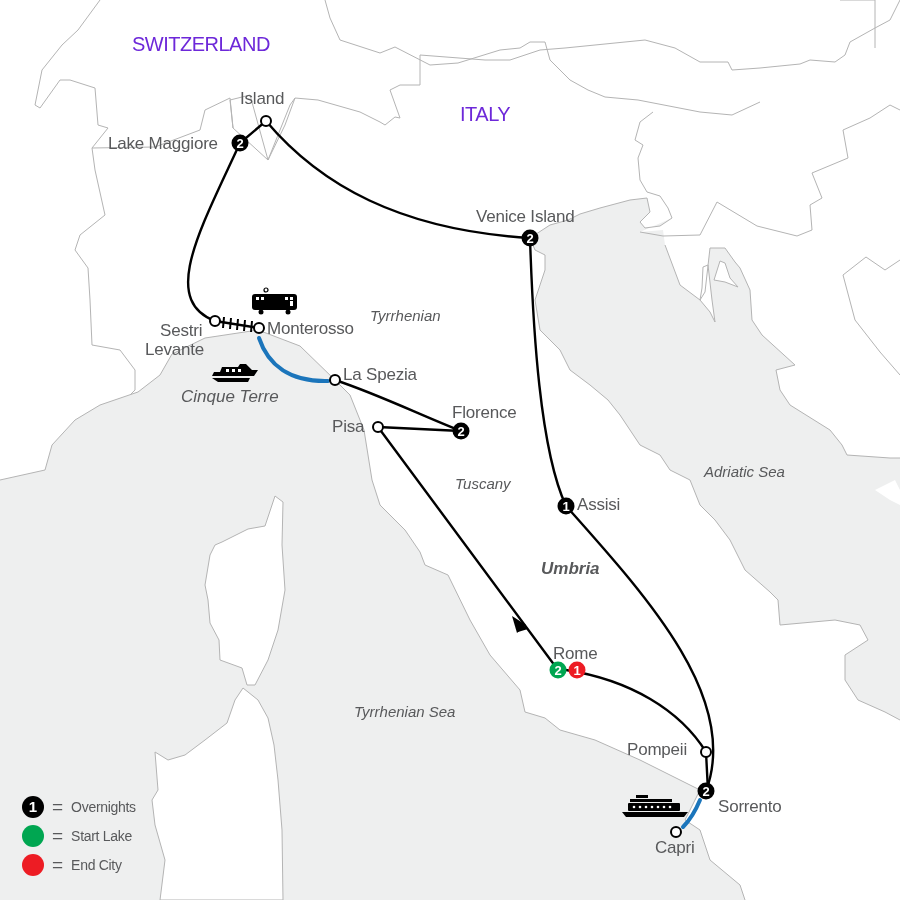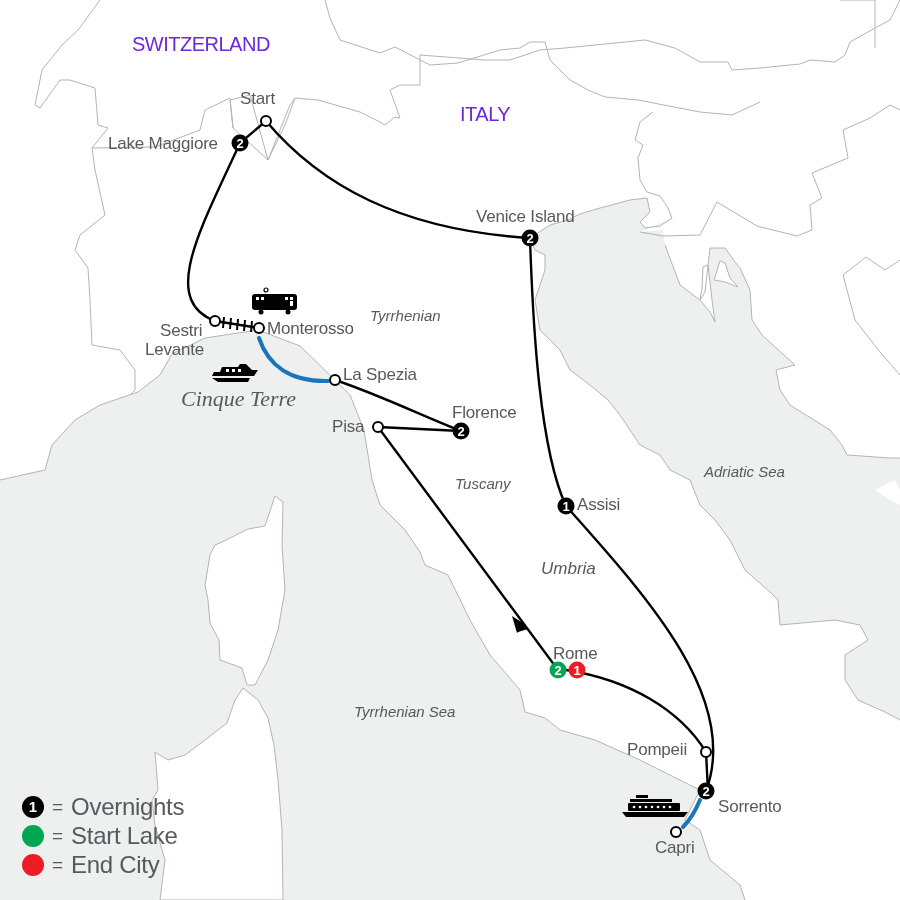--- a/index.html
+++ b/index.html
@@ -6,26 +6,26 @@
   #map-root { position: relative; width: 900px; height: 900px; overflow: hidden; background: #ffffff; font-family: "Liberation Sans", sans-serif; }
   svg { position: absolute; left: 0; top: 0; }
   .sea { fill: #eeefef; stroke: none; }
   .border { fill: none; stroke: #b4b4b4; stroke-width: 1; stroke-linejoin: round; }
   .landfill { fill: #ffffff; stroke: #b4b4b4; stroke-width: 1; }
   .route { fill: none; stroke: #000000; stroke-width: 2.4; stroke-linecap: round; }
   .ferry { fill: none; stroke: #1b75bb; stroke-width: 4; stroke-linecap: round; }
   .label { position: absolute; color: #58595b; font-size: 17px; white-space: nowrap; line-height: 1; letter-spacing: -0.2px; }
   .country { position: absolute; color: #6d28d9; font-size: 20px; letter-spacing: -0.5px; line-height: 1; }
   .region { position: absolute; color: #58595b; font-size: 15px; font-style: italic; line-height: 1; white-space: nowrap; }
-  .cinque { font-size: 22px; font-family: Liberation Serif, serif; }
+  .cinque { font-size: 17px; }
   .legend { position: absolute; left: 22px; top: 792px; }
   .legend-row { display: flex; align-items: center; height: 29px; }
   .legend-dot { width: 22px; height: 22px; border-radius: 50%; display: flex; align-items: center; justify-content: center; color: #fff; font-weight: bold; font-size: 15px; font-family: "Liberation Sans", sans-serif; }
   .legend-eq { color: #58595b; font-size: 19px; margin-left: 8px; }
-  .legend-text { color: #58595b; font-size: 24px; margin-left: 8px; letter-spacing: -0.3px; }
+  .legend-text { color: #58595b; font-size: 14px; margin-left: 8px; letter-spacing: -0.3px; }
   .badge { position: absolute; width: 17px; height: 17px; border-radius: 50%; color: #fff; font-weight: bold; font-size: 13px; display: flex; align-items: center; justify-content: center; transform: translate(-50%, -50%); line-height: 1; }
   .node { position: absolute; width: 8px; height: 8px; border: 2.4px solid #000; background: #fff; border-radius: 50%; transform: translate(-50%, -50%); }
 </style>
 </head>
 <body>
 
 <div id="map-root">
   <svg width="900" height="900" viewBox="0 0 900 900">
 
     <path class="sea" d="M0,480 L45,470 L52,445 L75,420 L100,405 L138,392 L160,375 L172,354 L205,338 L258,330 L300,346 L335,380 L350,395 L364,430 L372,480 L380,505 L405,530 L420,552 L425,565 L448,575 L470,620 L490,655 L520,690 L525,712 L545,718 L560,730 L595,740 L640,760 L700,790 L695,800 L685,820 L700,830 L710,860 L740,885 L745,900 L0,900 Z"></path>
@@ -106,42 +106,42 @@
       <circle cx="48" cy="12" r="1.3" fill="#fff"></circle>
       <path d="M0,17 L66,17 L62,22 L4,22 Z" fill="#000"></path>
     </g>
   </svg>
 
   <div class="country" style="left:132px; top:34px;">SWITZERLAND</div>
   <div class="country" style="left:460px; top:104px;">ITALY</div>
 
   <div class="region" style="left:370px; top:308px;">Tyrrhenian</div>
   <div class="region" style="left:455px; top:476px;">Tuscany</div>
-  <div class="region" style="left:541px; top:560px; font-size:17px;">Umbria</div>
+  <div class="region" style="left:541px; top:560px; font-size:17px;font-weight:bold;">Umbria</div>
   <div class="region" style="left:704px; top:464px;">Adriatic Sea</div>
   <div class="region" style="left:354px; top:704px;">Tyrrhenian Sea</div>
   <div class="region cinque" style="left:181px; top:388px;">Cinque Terre</div>
 
   <div class="node" style="left:266px; top:121px;"></div>
   <div class="node" style="left:215px; top:321px;"></div>
   <div class="node" style="left:259px; top:328px;"></div>
   <div class="node" style="left:335px; top:380px;"></div>
   <div class="node" style="left:378px; top:427px;"></div>
   <div class="node" style="left:706px; top:752px;"></div>
   <div class="node" style="left:676px; top:832px;"></div>
 
   <div class="badge" style="left:240px; top:143px; background:#000;">2</div>
   <div class="badge" style="left:530px; top:238px; background:#000;">2</div>
   <div class="badge" style="left:461px; top:431px; background:#000;">2</div>
   <div class="badge" style="left:566px; top:506px; background:#000;">1</div>
   <div class="badge" style="left:558px; top:670px; background:#00a651;">2</div>
   <div class="badge" style="left:577px; top:670px; background:#ed1c24;">1</div>
   <div class="badge" style="left:706px; top:791px; background:#000;">2</div>
 
-  <div class="label" style="left:240px; top:90px;">Start</div>
+  <div class="label" style="left:240px; top:90px;">Island</div>
   <div class="label" style="left:108px; top:135px;">Lake Maggiore</div>
   <div class="label" style="left:476px; top:208px;">Venice Island</div>
   <div class="label" style="left:160px; top:322px;">Sestri</div>
   <div class="label" style="left:145px; top:341px;">Levante</div>
   <div class="label" style="left:267px; top:320px;">Monterosso</div>
   <div class="label" style="left:343px; top:366px;">La Spezia</div>
   <div class="label" style="left:452px; top:404px;">Florence</div>
   <div class="label" style="left:332px; top:418px;">Pisa</div>
   <div class="label" style="left:577px; top:496px;">Assisi</div>
   <div class="label" style="left:553px; top:645px;">Rome</div>

